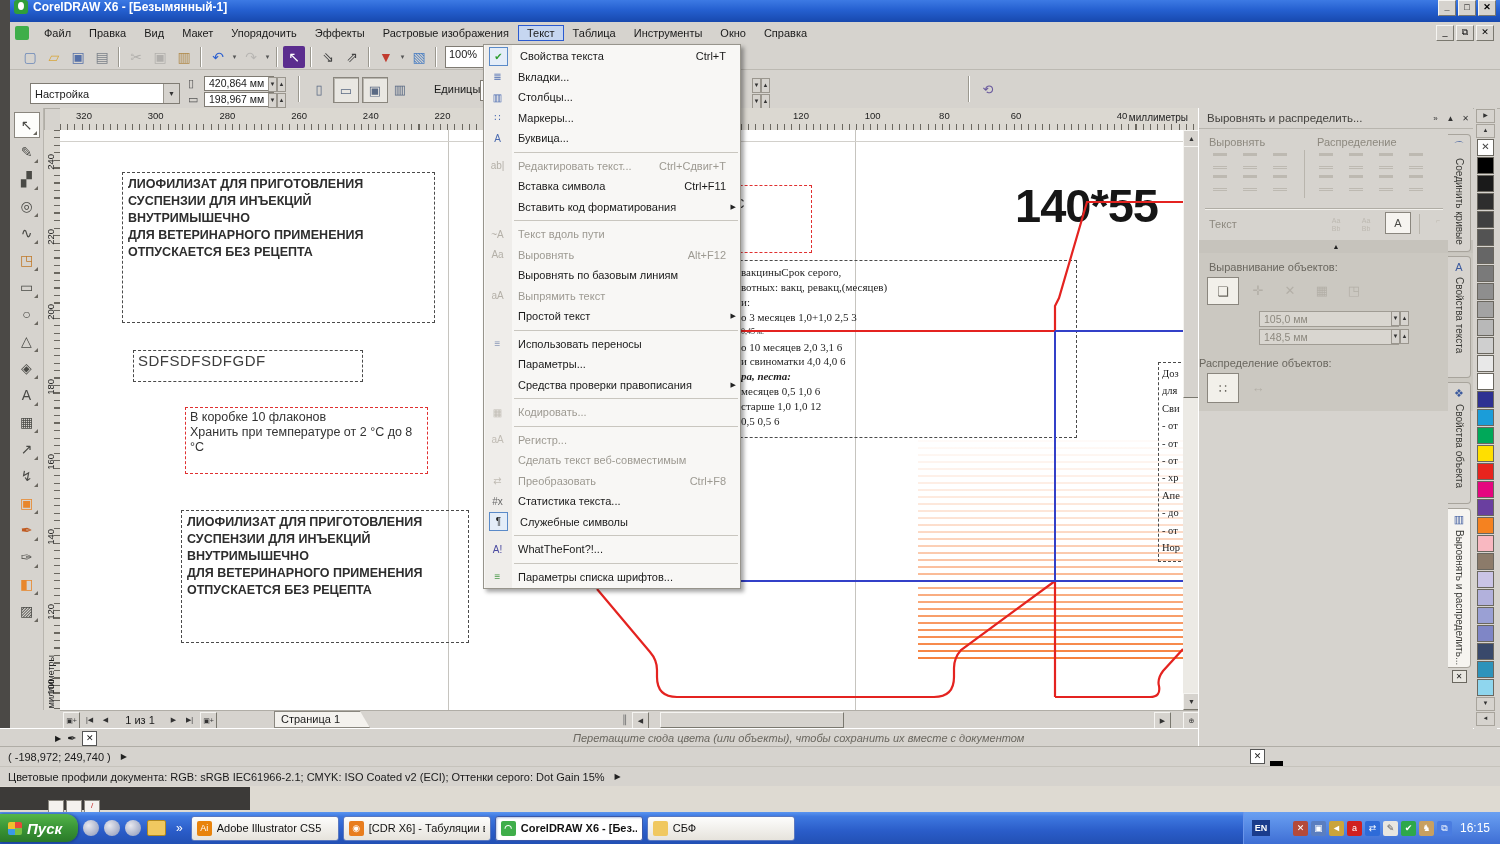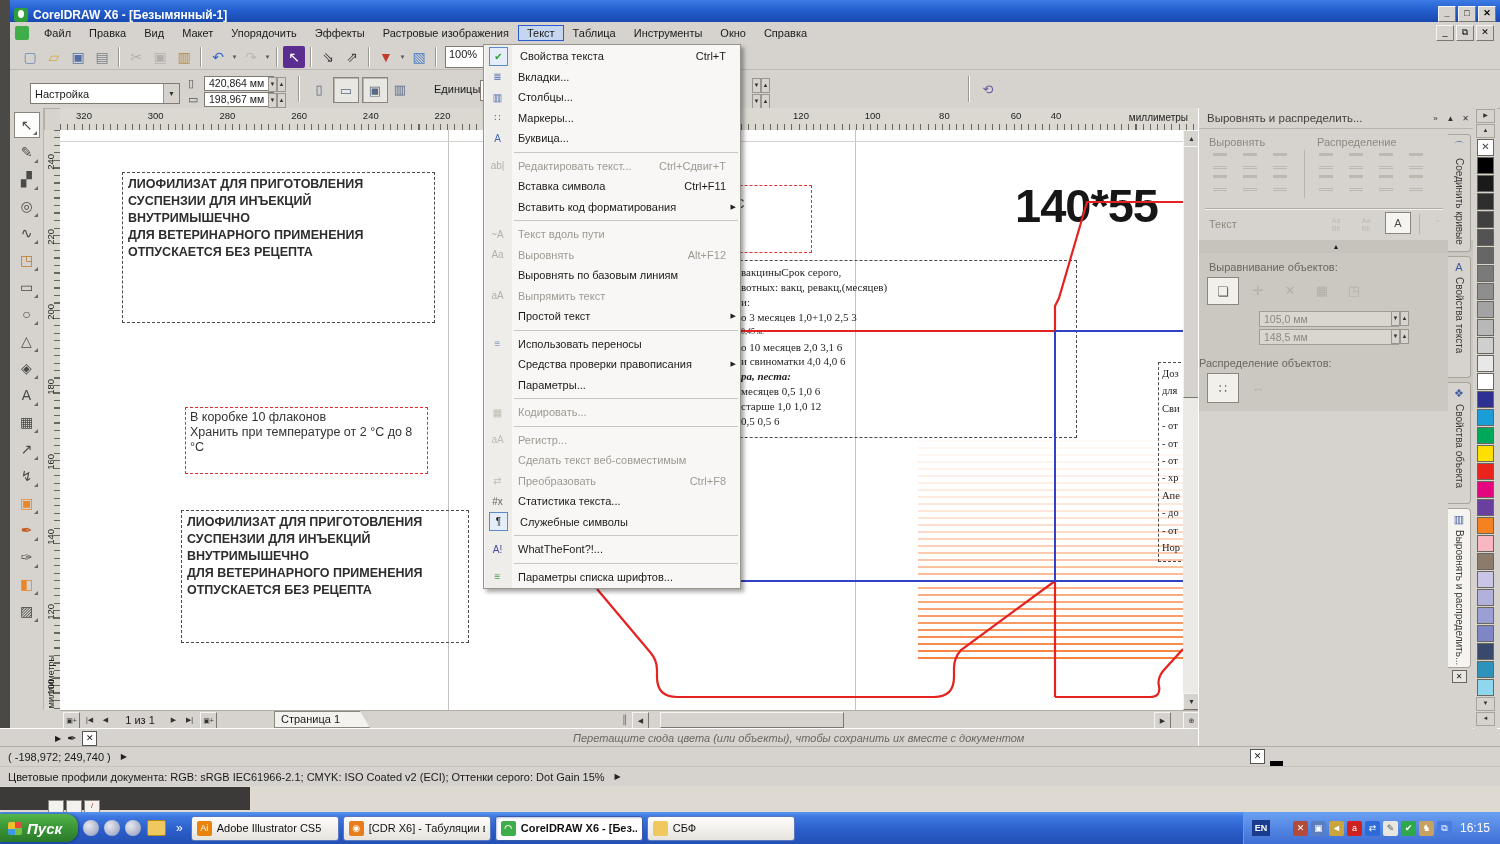--- a/index.html
+++ b/index.html
@@ -5,21 +5,21 @@
   html,body{margin:0;padding:0}
   body{width:1500px;height:844px;position:relative;overflow:hidden;
        font-family:"Liberation Sans",sans-serif;background:#d6d3ce;font-size:11px;color:#1a1a1a}
   .abs{position:absolute}
   .bev-out{border:1px solid;border-color:#f5f4f1 #7a786f #7a786f #f5f4f1}
 
   
   #left-strip{left:0;top:0;width:10px;height:788px;background:#4b4946}
   #titlebar{left:10px;top:0;width:1490px;height:22px;
     background:linear-gradient(180deg,#3d7ae4 0%,#2560d0 45%,#1748ae 100%);
-    display:flex;align-items:flex-end;color:#fff;font-weight:bold;font-size:12px}
+    display:flex;align-items:flex-start;color:#fff;font-weight:bold;font-size:12px}
   #app-icon{width:14px;height:14px;margin:0 5px 0 4px;background:#2f9e3a;border-radius:3px;position:relative}
   #app-icon:after{content:"";position:absolute;left:4px;top:2px;width:6px;height:8px;background:#fff;border-radius:50%}
   .winbtn{width:16px;height:14px;background:#d6d3ce;font-size:9px;line-height:12px;text-align:center;color:#000;margin-left:2px}
   #win-controls{margin-left:auto;margin-right:4px;display:flex}
 
   #menubar{left:10px;top:22px;width:1490px;height:22px;background:#d6d3ce;display:flex;align-items:center;border-bottom:1px solid #b8b5ae}
   #doc-icon{width:14px;height:14px;margin:0 6px 0 5px;background:#3fae4a;border-radius:2px}
   .mb-item{padding:2px 9px;margin:0 0;cursor:default}
   .mb-item.active{border:1px solid #2a5ad0;background:#c6d6f0;padding:1px 8px}
   #doc-controls{margin-left:auto;margin-right:6px;display:flex}
@@ -314,21 +314,21 @@
       <div class="hr-num" style="left: 298.8px;">240</div>
       <div class="hr-num" style="left: 370.5px;">220</div>
       <div class="hr-num" style="left: 442.2px;">200</div>
       <div class="hr-num" style="left: 513.9px;">180</div>
       <div class="hr-num" style="left: 585.6px;">160</div>
       <div class="hr-num" style="left: 657.3px;">140</div>
       <div class="hr-num" style="left: 729px;">120</div>
       <div class="hr-num" style="left: 800.7px;">100</div>
       <div class="hr-num" style="left: 872.4px;">80</div>
       <div class="hr-num" style="left: 944.1px;">60</div>
-      <div class="hr-num" style="left: 984px;">40</div>
+      <div class="hr-num" style="left: 1050px;">40</div>
     </div>
   <span id="hruler-unit">миллиметры</span>
 </div>
 <div class="abs" id="vruler">
   <div class="ticks"></div>
   <div id="vruler-labels">
       <div class="vr-num" style="top: 24px;">240</div>
       <div class="vr-num" style="top: 99px;">220</div>
       <div class="vr-num" style="top: 174px;">200</div>
       <div class="vr-num" style="top: 249px;">180</div>
@@ -405,20 +405,23 @@
   <div class="pageline-h"></div>
 
   <div id="stripes"></div>
 
   <div class="dframe" id="frame1" style="left:62px;top:42px;width:301px;height:143px">
       <div class="fline">ЛИОФИЛИЗАТ ДЛЯ ПРИГОТОВЛЕНИЯ</div>
       <div class="fline">СУСПЕНЗИИ ДЛЯ ИНЪЕКЦИЙ</div>
       <div class="fline">ВНУТРИМЫШЕЧНО</div>
       <div class="fline">ДЛЯ ВЕТЕРИНАРНОГО ПРИМЕНЕНИЯ</div>
       <div class="fline">ОТПУСКАЕТСЯ БЕЗ РЕЦЕПТА</div>
+    </div>
+  <div class="dframe" id="frame2" style="left:73px;top:220px;width:220px;height:28px">
+      <div class="fline">SDFSDFSDFGDF</div>
     </div>
   <div class="dframe red" id="frame3" style="left:125px;top:277px;width:233px;height:61px">
       <div class="fline">В коробке 10 флаконов</div>
       <div class="fline">Хранить при температуре  от 2 °С до 8</div>
       <div class="fline">°С</div>
     </div>
   <div class="dframe" id="frame4" style="left:121px;top:380px;width:276px;height:125px">
       <div class="fline">ЛИОФИЛИЗАТ ДЛЯ ПРИГОТОВЛЕНИЯ</div>
       <div class="fline">СУСПЕНЗИИ ДЛЯ ИНЪЕКЦИЙ</div>
       <div class="fline">ВНУТРИМЫШЕЧНО</div>
@@ -742,29 +745,29 @@
       </div>
       <div class="m-sep"></div>
       <div class="m-item">
         <div class="m-icon" style="color: rgb(138, 152, 184);">≡</div>
         <div class="m-label">Использовать переносы</div>
         <div class="m-short"></div>
         <div class="m-arrow"></div>
       </div>
       <div class="m-item">
         <div class="m-icon"></div>
+        <div class="m-label">Параметры...</div>
+        <div class="m-short"></div>
+        <div class="m-arrow"></div>
+      </div>
+      <div class="m-item">
+        <div class="m-icon"></div>
         <div class="m-label">Средства проверки правописания</div>
         <div class="m-short"></div>
         <div class="m-arrow">▶</div>
-      </div>
-      <div class="m-item">
-        <div class="m-icon"></div>
-        <div class="m-label">Параметры...</div>
-        <div class="m-short"></div>
-        <div class="m-arrow"></div>
       </div>
       <div class="m-sep"></div>
       <div class="m-item disabled">
         <div class="m-icon" style="color: rgb(192, 188, 180);">▦</div>
         <div class="m-label">Кодировать...</div>
         <div class="m-short"></div>
         <div class="m-arrow"></div>
       </div>
       <div class="m-sep"></div>
       <div class="m-item disabled">

